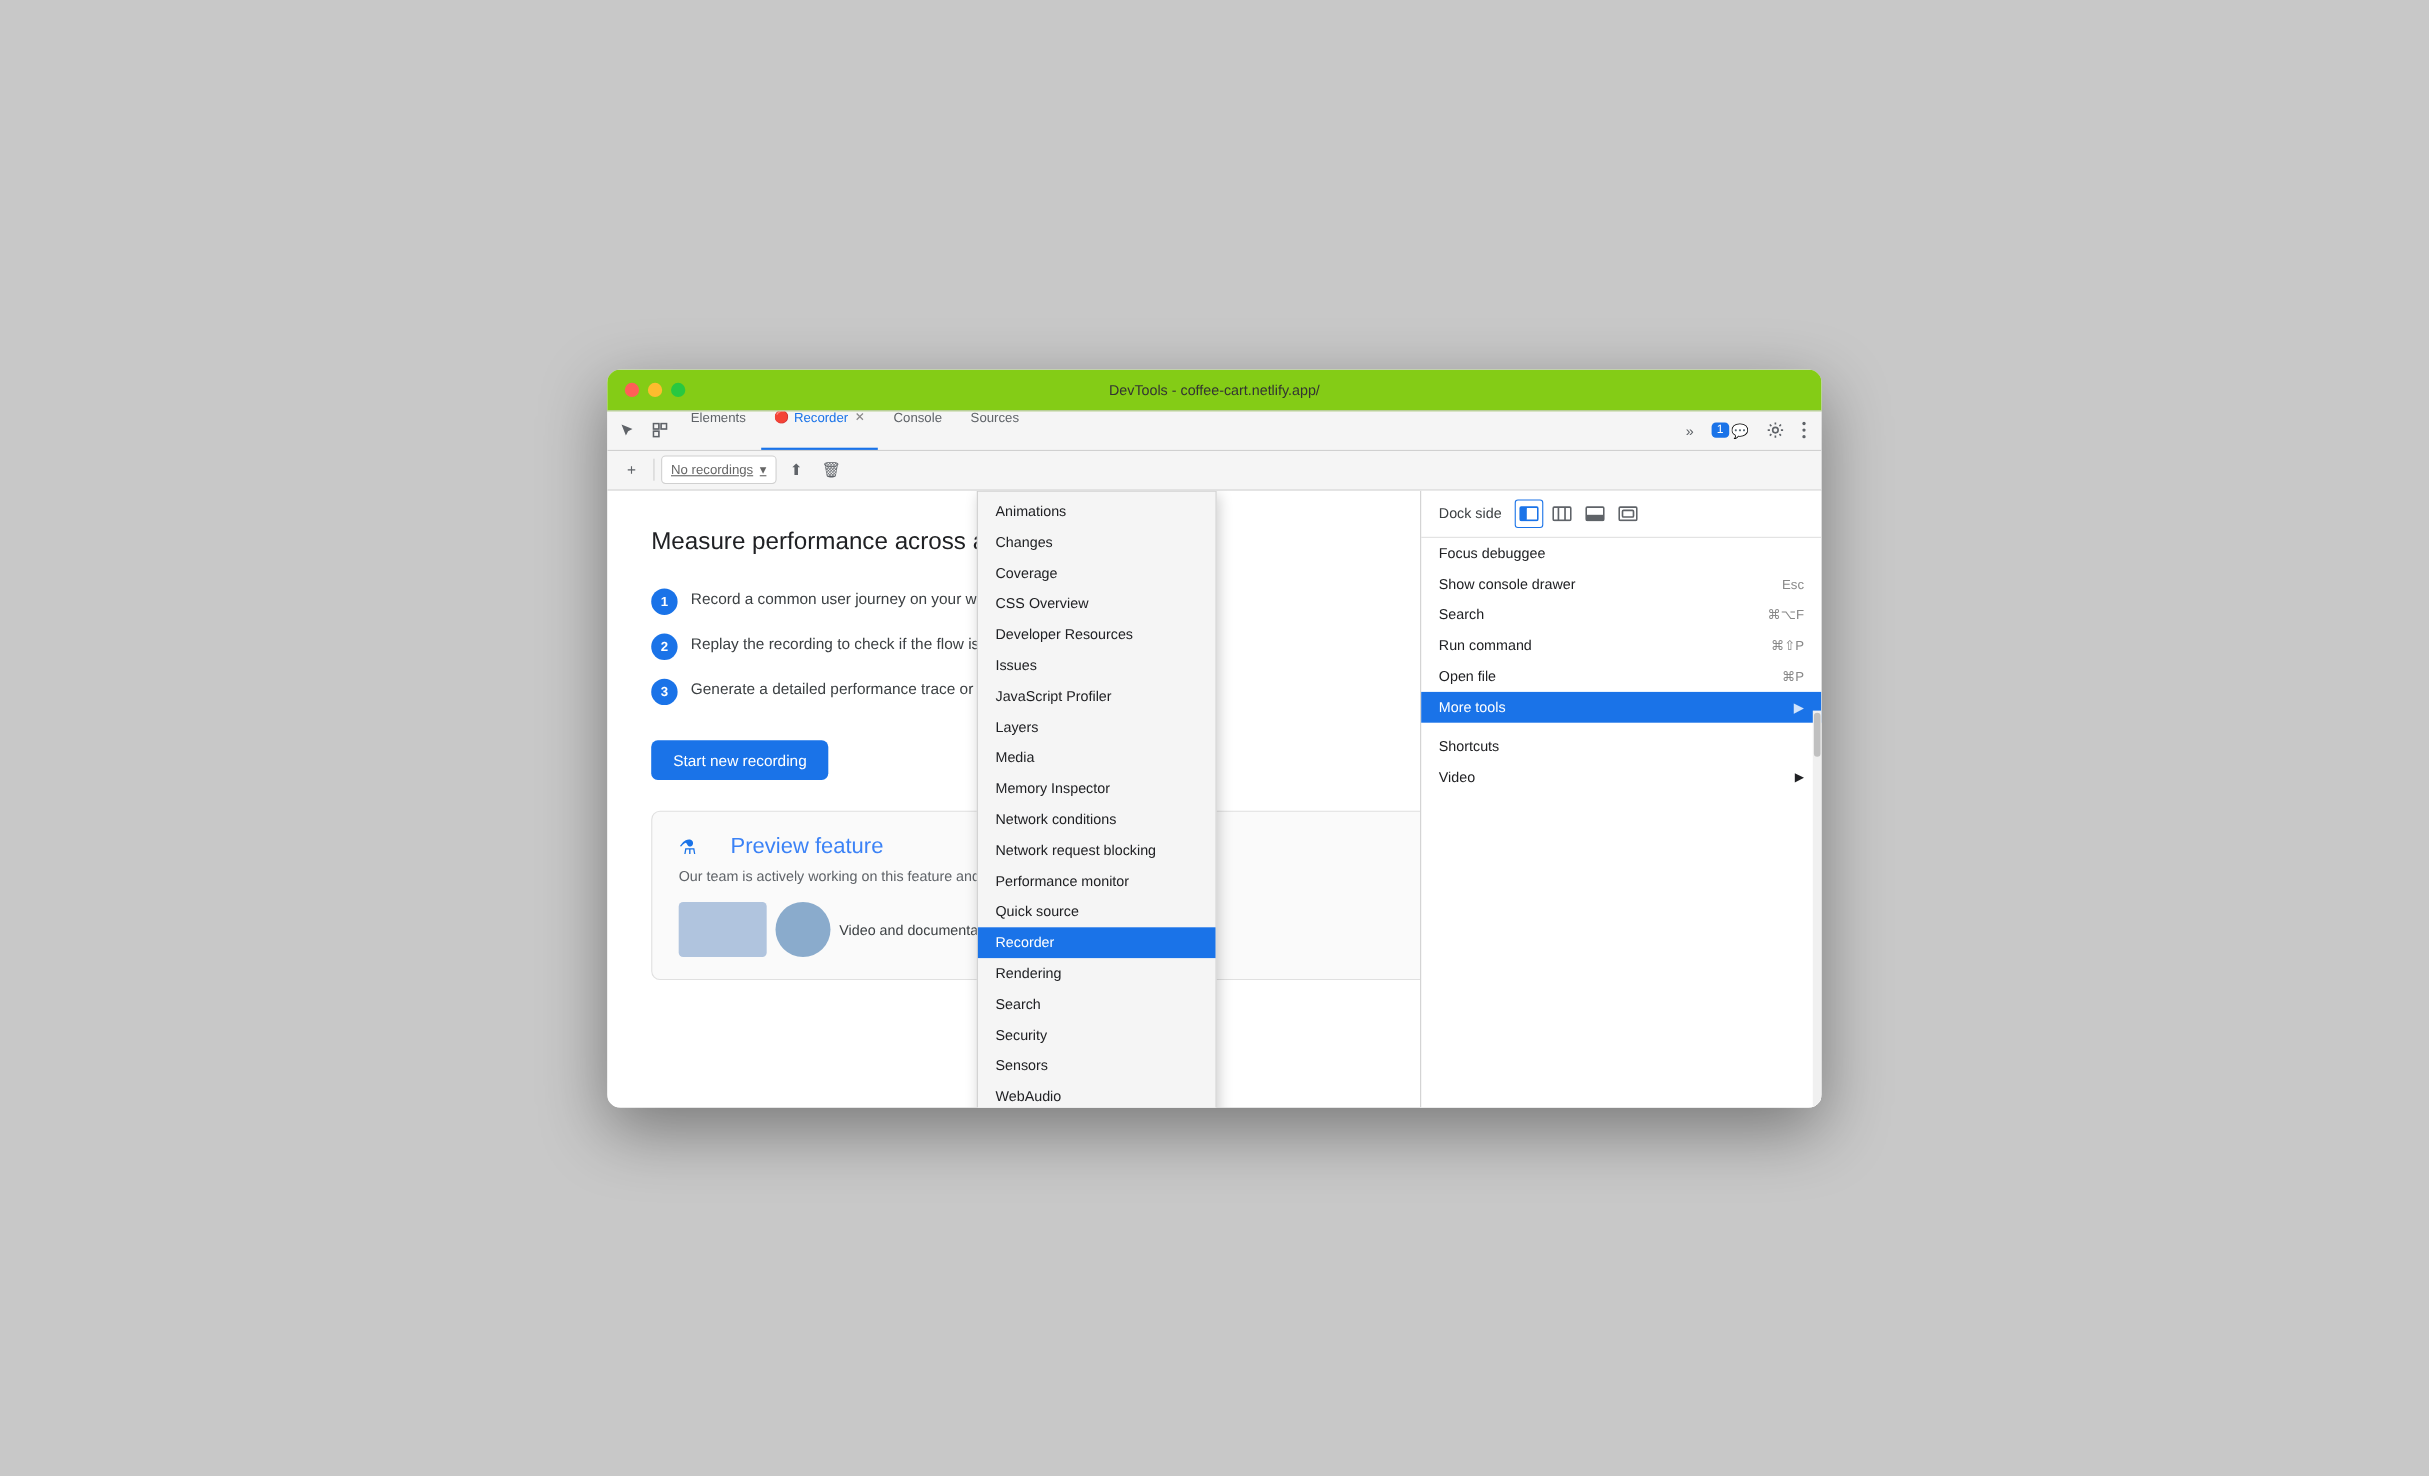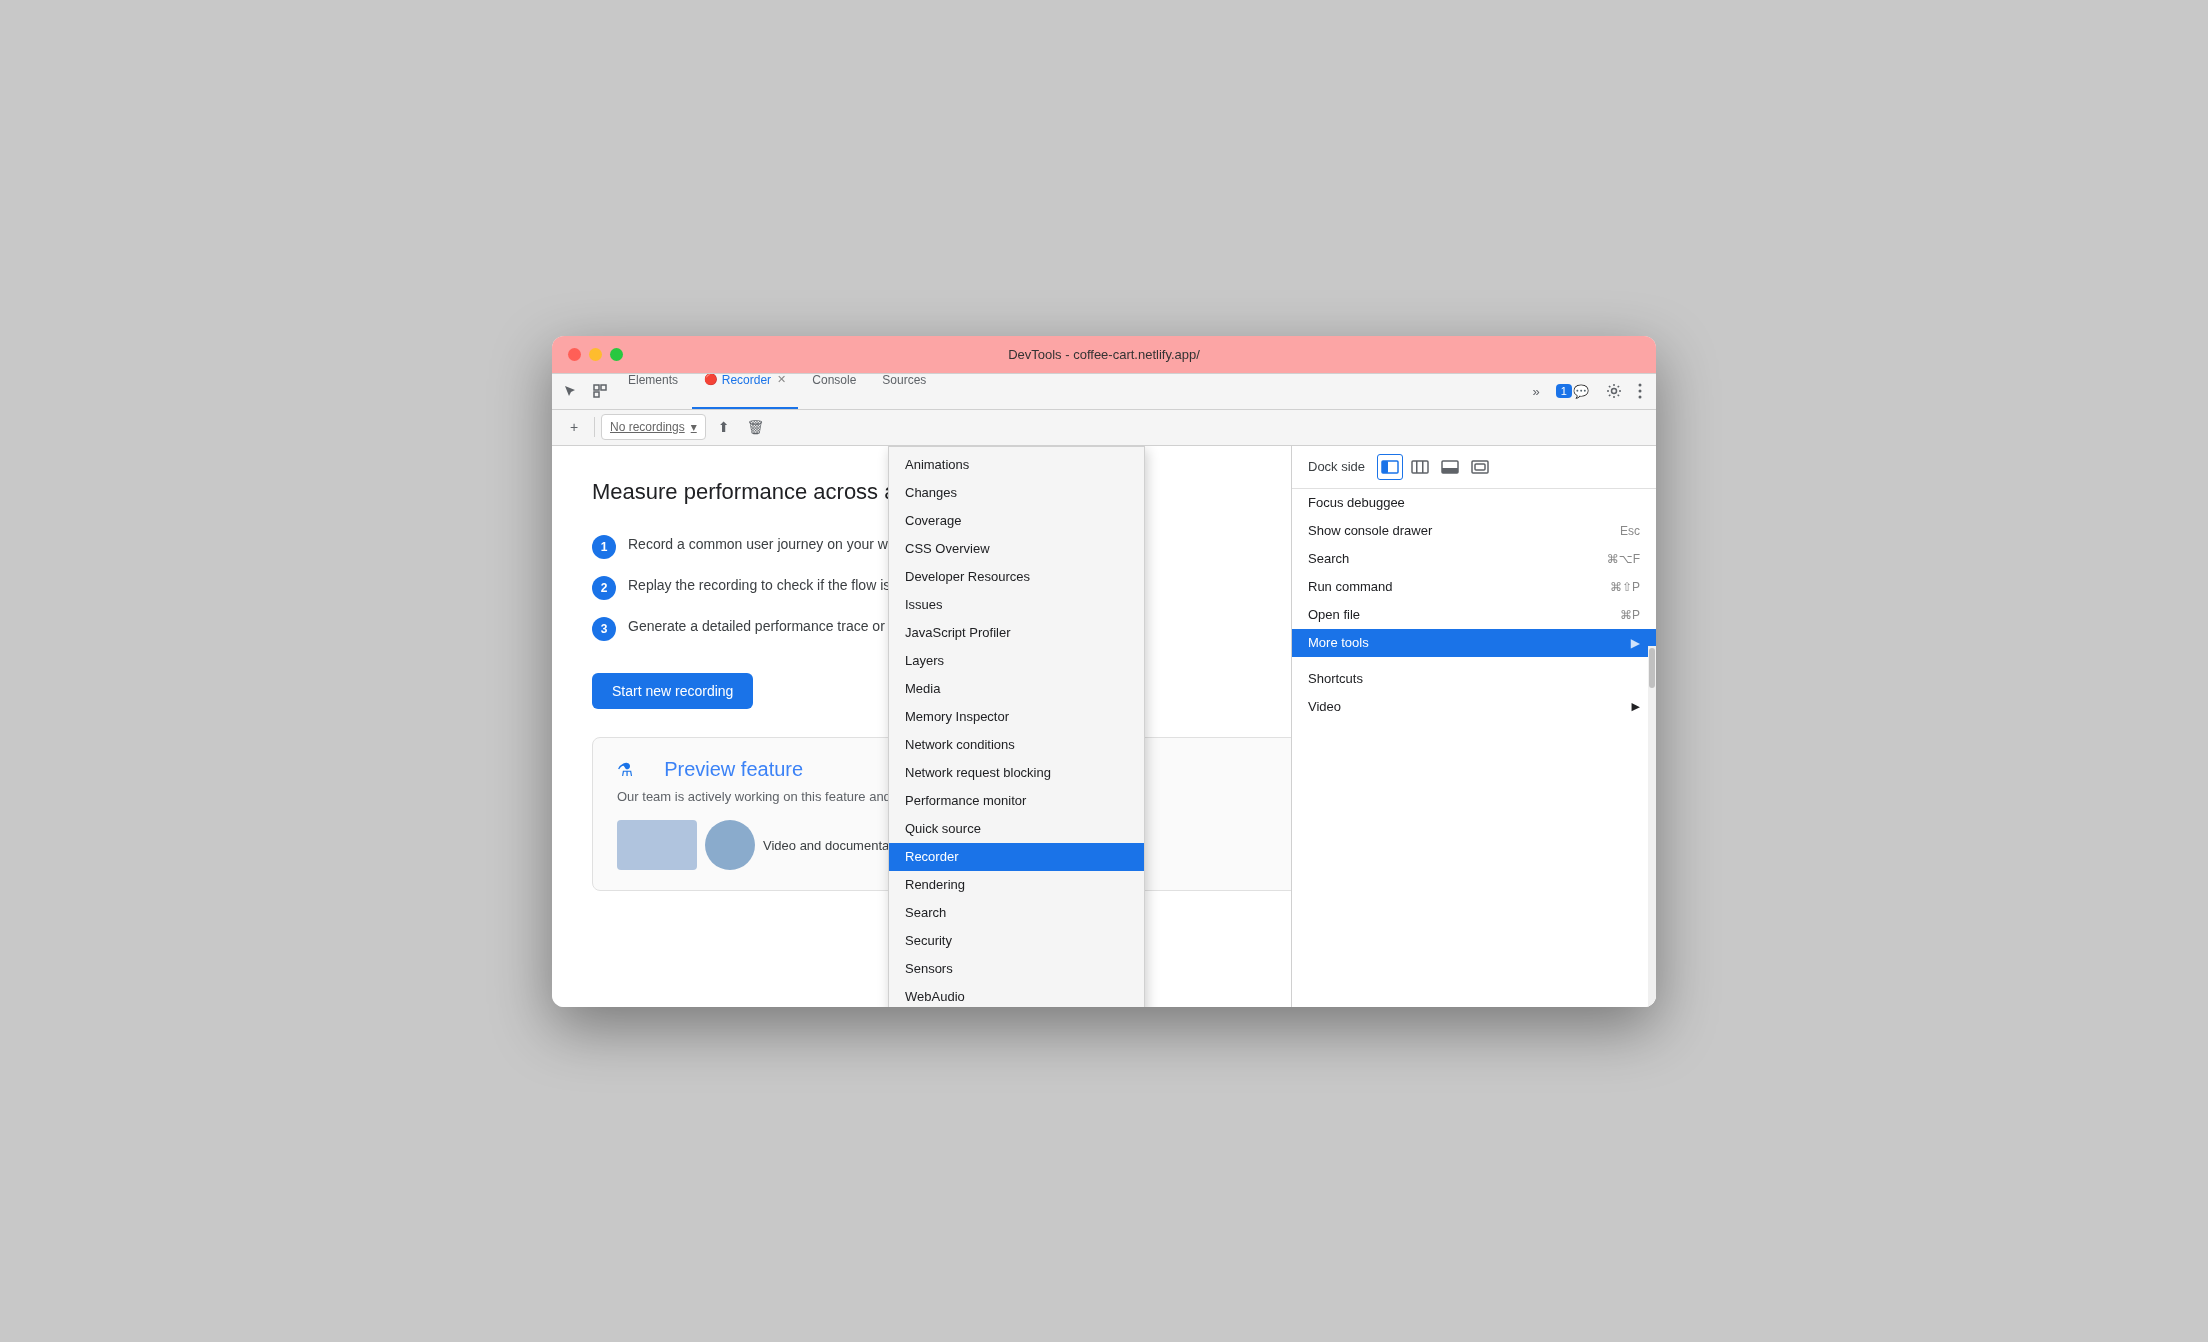--- a/index.html
+++ b/index.html
@@ -16,21 +16,21 @@
       height: 671px;
       background: #f5f5f5;
       border-radius: 12px;
       box-shadow: 0 20px 60px rgba(0,0,0,0.4);
       overflow: hidden;
       display: flex;
       flex-direction: column;
     }
     
     .title-bar {
-      background: #fca5a5;
+      background: #84cc16;
       height: 38px;
       display: flex;
       align-items: center;
       padding: 0 16px;
       border-bottom: 1px solid #d0d0d0;
       position: relative;
       flex-shrink: 0;
     }
     .traffic-lights {
       display: flex;
@@ -295,21 +295,21 @@
       right: 0;
       bottom: 0;
       pointer-events: none;
     }
 
     
     .more-tools-menu {
       position: absolute;
       top: 0;
       left: 336px;
-      width: 257px;
+      width: 218px;
       background: #f5f5f5;
       border: 1px solid #d0d0d0;
       box-shadow: 2px 4px 12px rgba(0,0,0,0.2);
       z-index: 10;
       pointer-events: all;
       padding: 4px 0;
     }
     .menu-item {
       height: 28px;
       display: flex;

